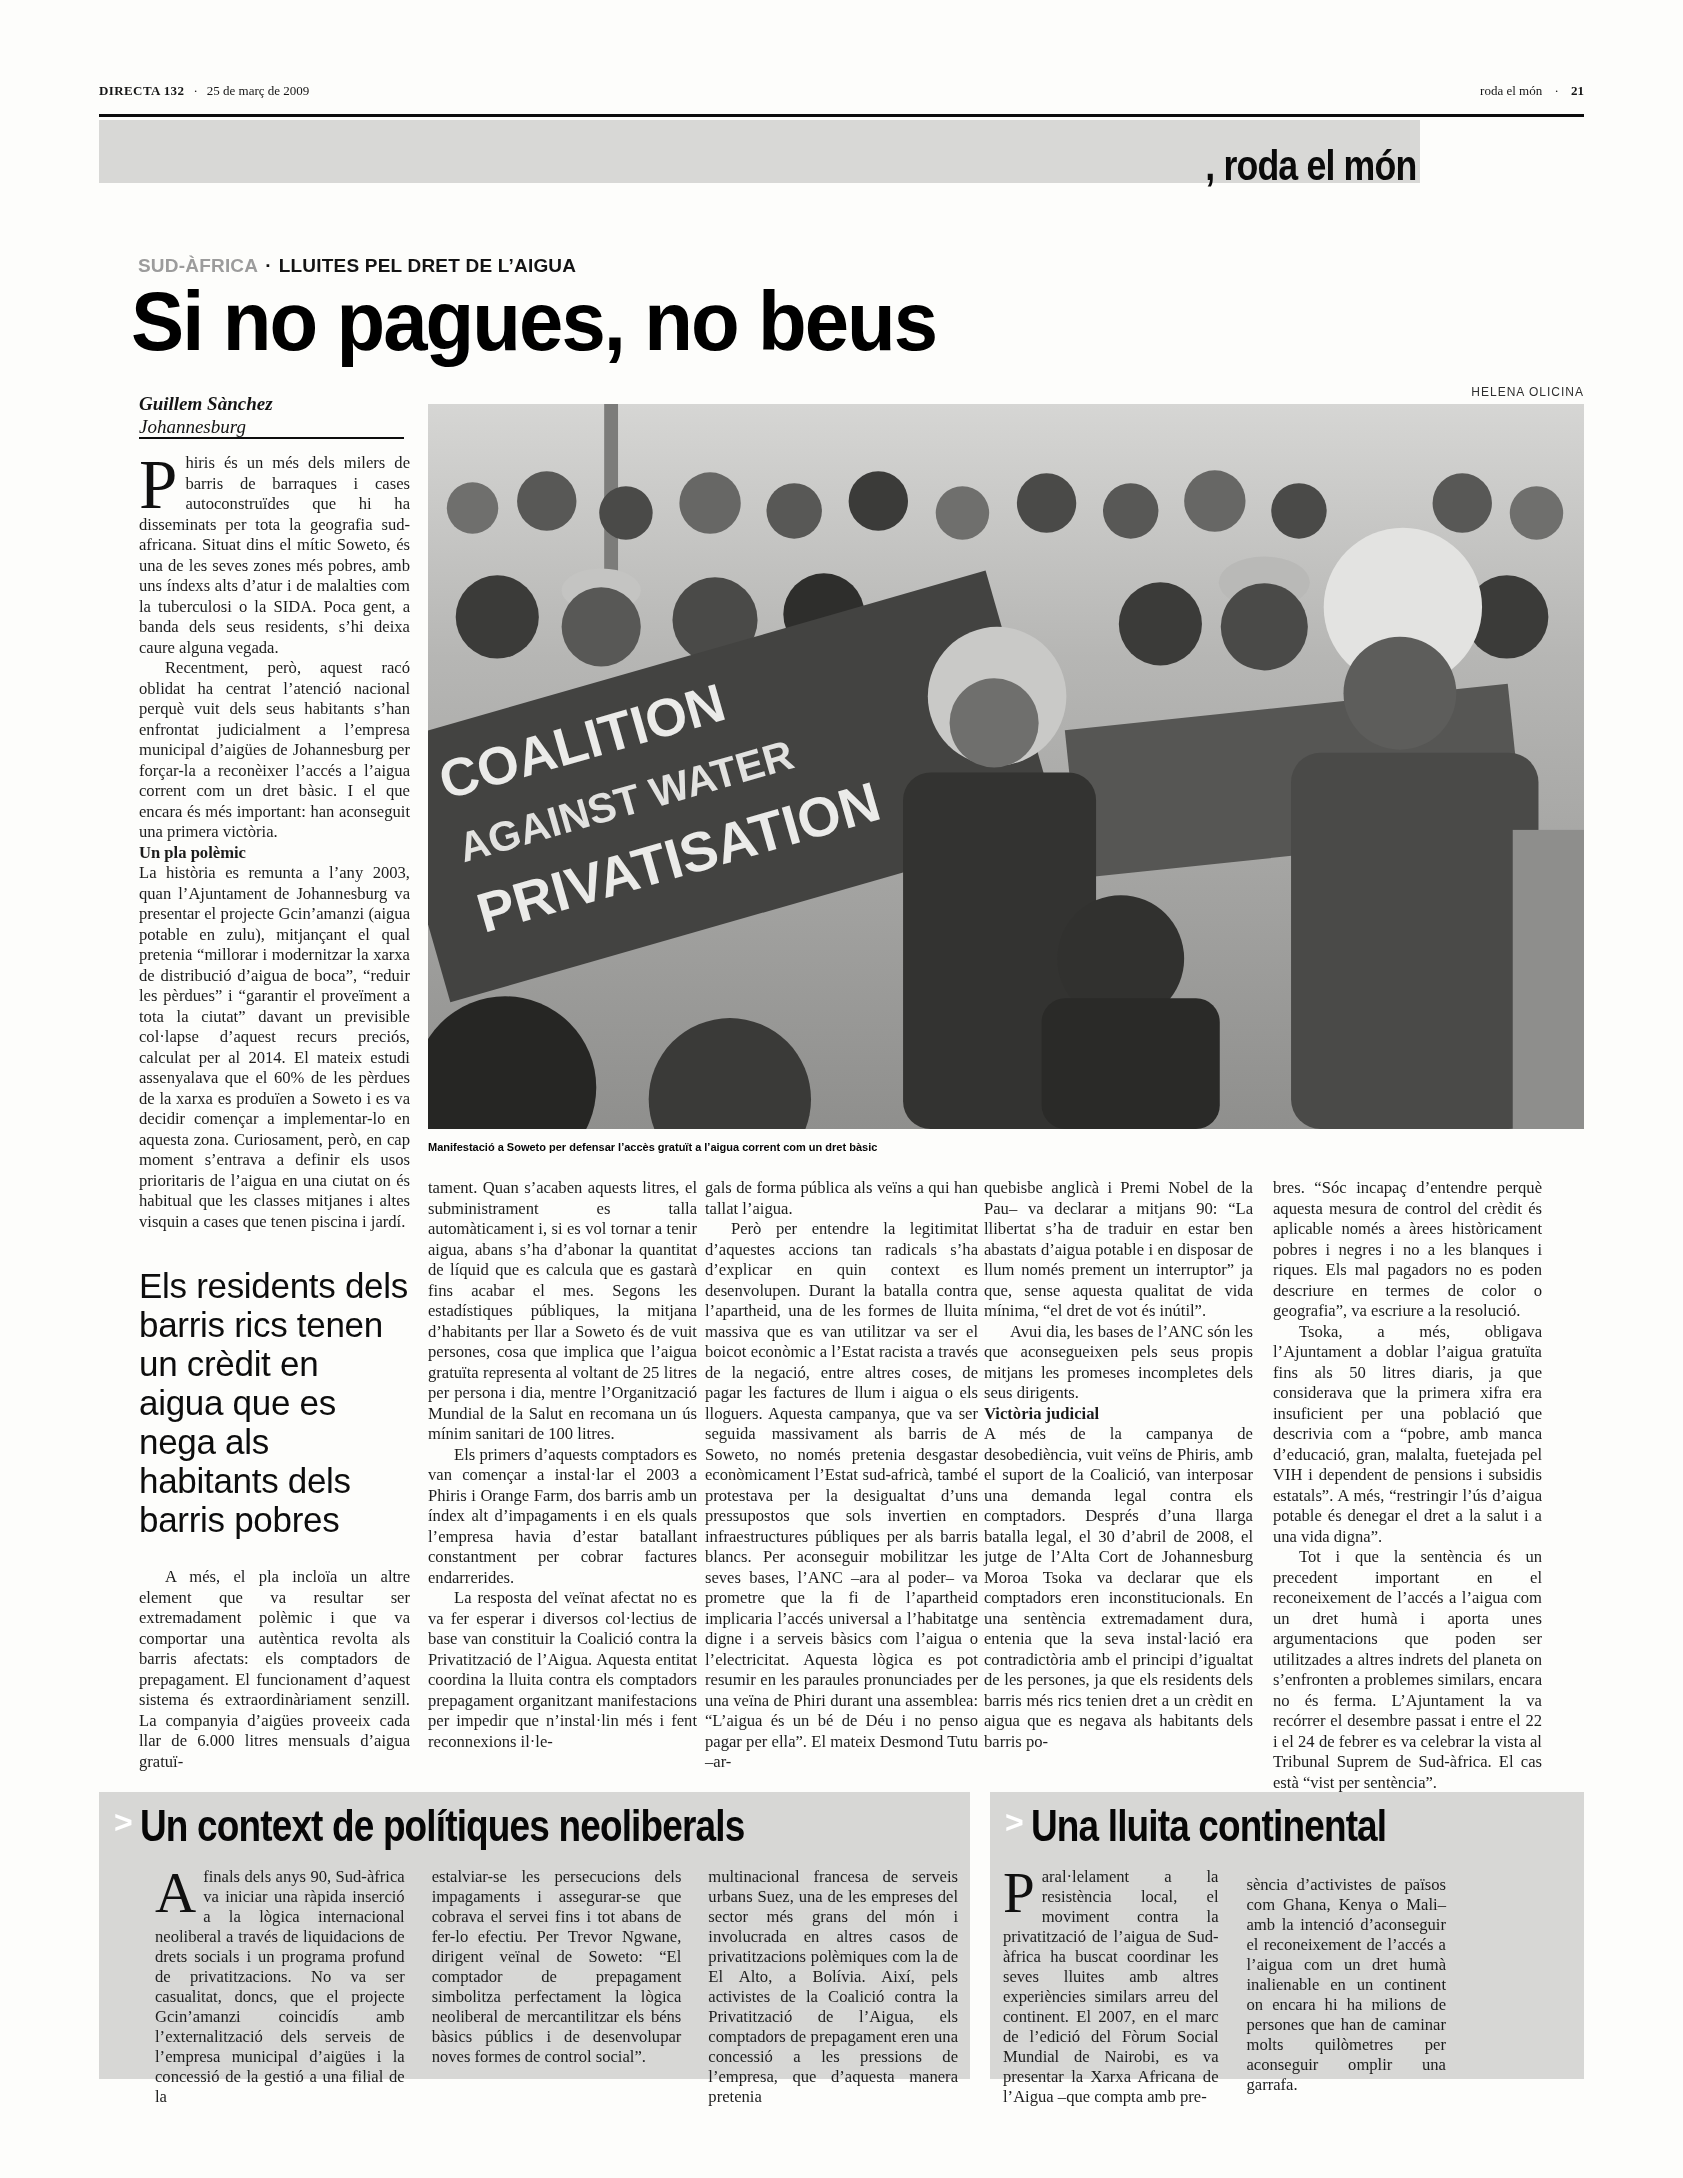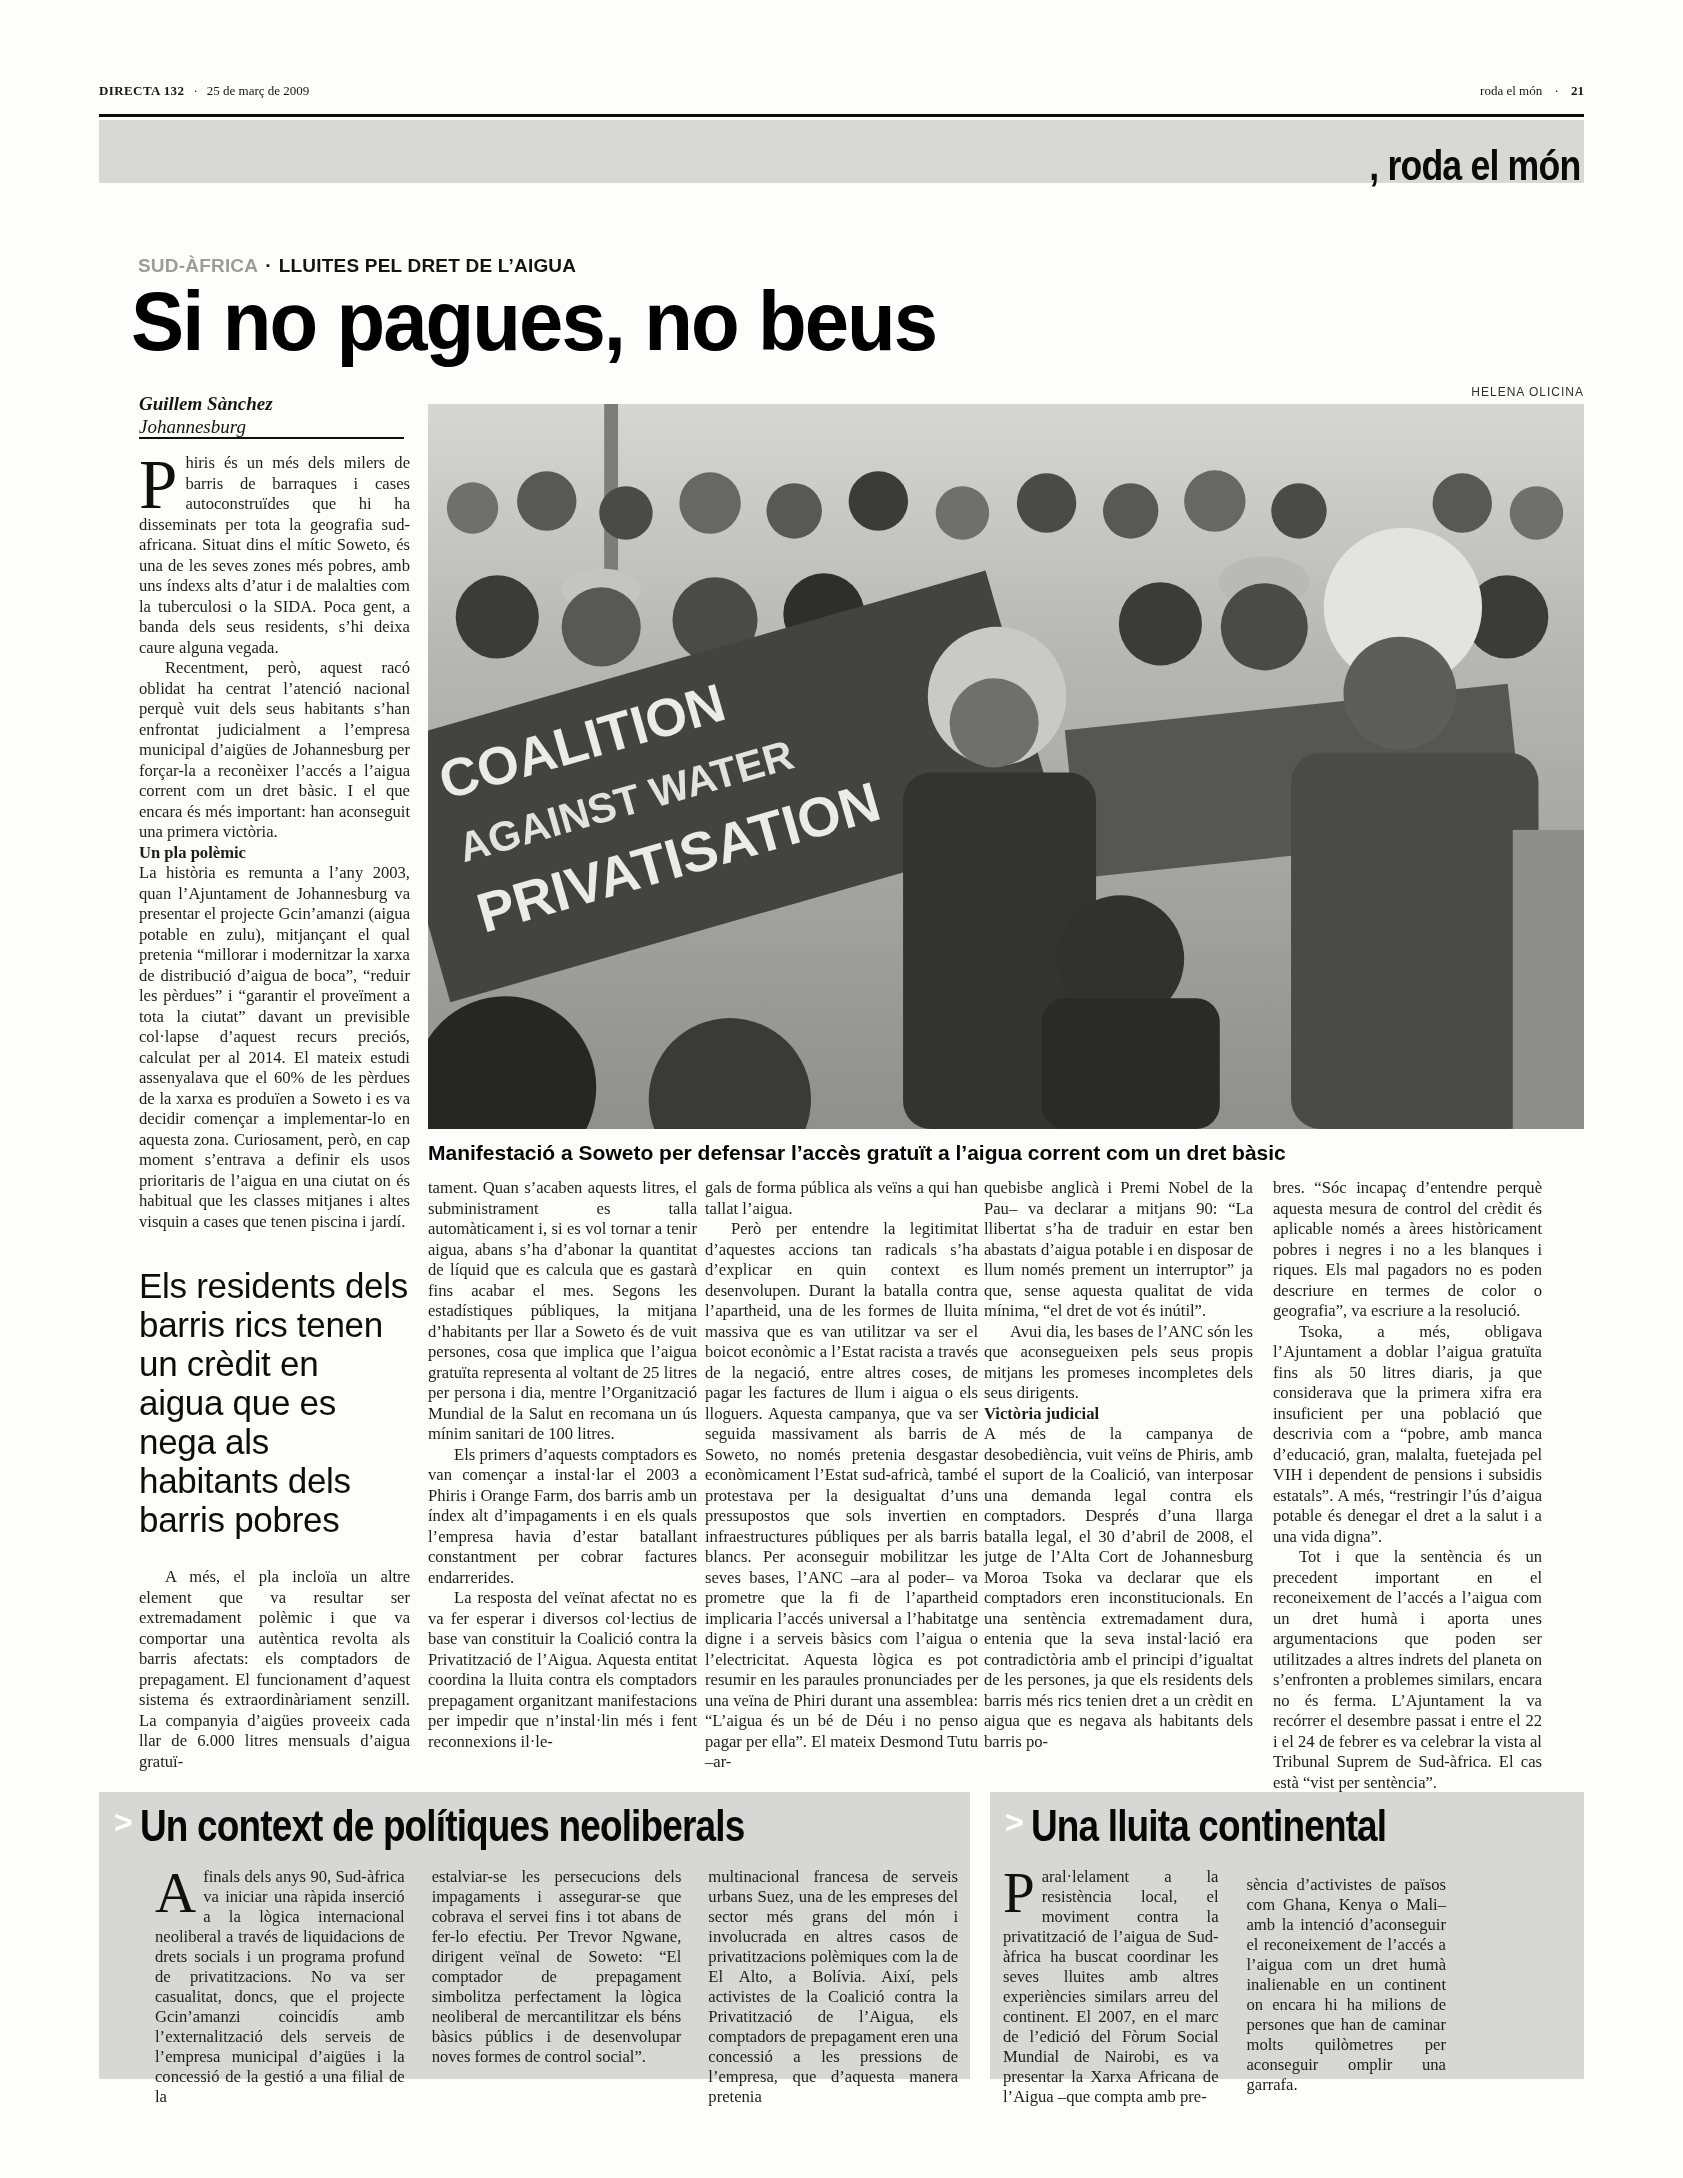--- a/index.html
+++ b/index.html
@@ -11,21 +11,21 @@
   }
 
   
   .masthead { position:absolute; top:83px; left:99px; width:1485px; display:flex; justify-content:space-between; font-size:13px; color:#161616; }
   .m-left .m-title { font-weight:700; letter-spacing:0.4px; }
   .m-sep { margin:0 9px; }
   .m-right .m-num { font-weight:700; }
   .top-rule { position:absolute; top:114px; left:99px; width:1485px; height:3px; background:#0c0c0c; }
 
   
-  .band { position:absolute; top:120px; left:99px; width:1485px; height:63px; background:#d8d8d6; }
+  .band { position:absolute; top:120px; left:99px; width:1321px; height:63px; background:#d8d8d6; }
   .band-label {
     position:absolute; right:4px; bottom:-4px;
     font-family:"Liberation Sans", sans-serif; font-weight:700; font-size:42px; line-height:1;
     letter-spacing:-1px; color:#0a0a0a; display:inline-block;
     transform:scaleX(.85); transform-origin:100% 100%; white-space:nowrap;
   }
 
   
   .kicker { position:absolute; left:138px; top:255px; font-family:"Liberation Sans", sans-serif; font-weight:700; font-size:19px; letter-spacing:0.2px; white-space:nowrap; }
   .kicker .loc { color:#9c9c9c; }
@@ -38,21 +38,21 @@
     transform:scaleX(.96); transform-origin:0 0;
   }
   .byline { position:absolute; left:139px; top:392px; font-size:19px; line-height:23px; color:#141414;font-style:italic; }
   .byline .author { font-weight:700; }
   .byline-rule { position:absolute; left:139px; top:437px; width:265px; height:2px; background:#0d0d0d; }
   .credit { position:absolute; top:385px; right:99px; font-family:"Liberation Sans", sans-serif; font-size:12px; letter-spacing:1px; color:#2e2e2e; }
 
   
   .photo { position:absolute; left:428px; top:404px; width:1156px; height:725px; background:#adadab; }
   .photo svg { display:block; width:100%; height:100%; }
-  .caption { position:absolute; left:428px; top:1141px; width:1148px; font-family:"Liberation Sans", sans-serif; font-weight:700; font-size:21px; color:#050505; }
+  .caption { position:absolute; left:428px; top:1141px; width:1148px; font-family:"Liberation Sans", sans-serif; font-weight:700; font-size:11px; color:#050505; }
 
   
   .col { position:absolute; font-size:16.6px; line-height:20.5px; text-align:justify; color:#1c1c1c; }
   .col p { margin:0; }
   .col p.ind { text-indent:26px; }
   .subhead { font-weight:700; margin-top:21px; }
   .dropcap { float:left; font-size:69px; line-height:54px; padding:5px 8px 0 0; color:#101010; }
   .pullquote {
     margin:34px 0 28px; text-align:left;
     font-family:"Liberation Sans", sans-serif; font-size:35px; line-height:39px;

